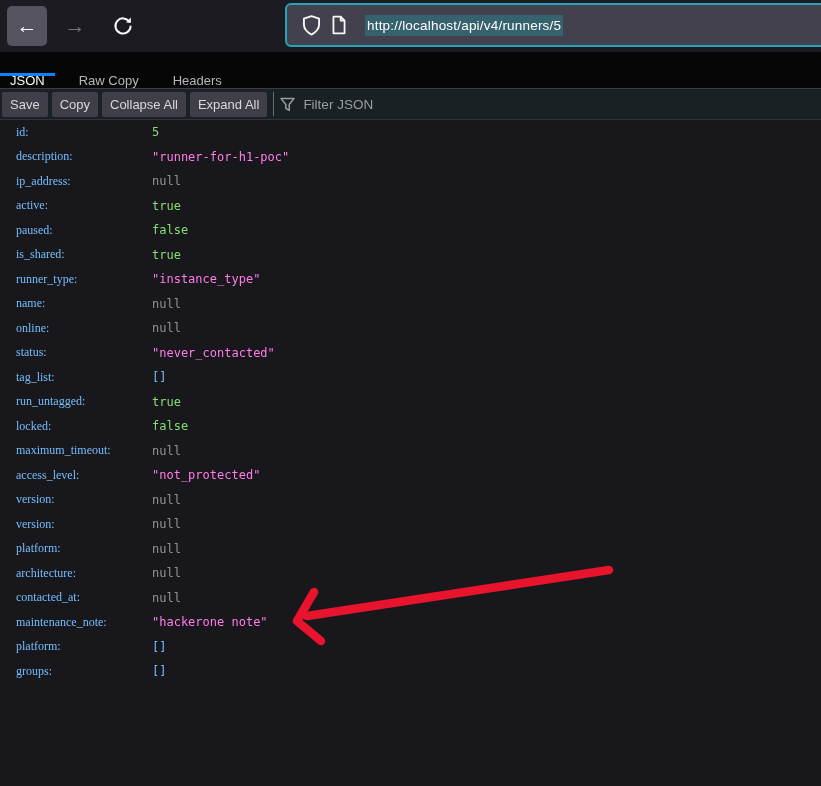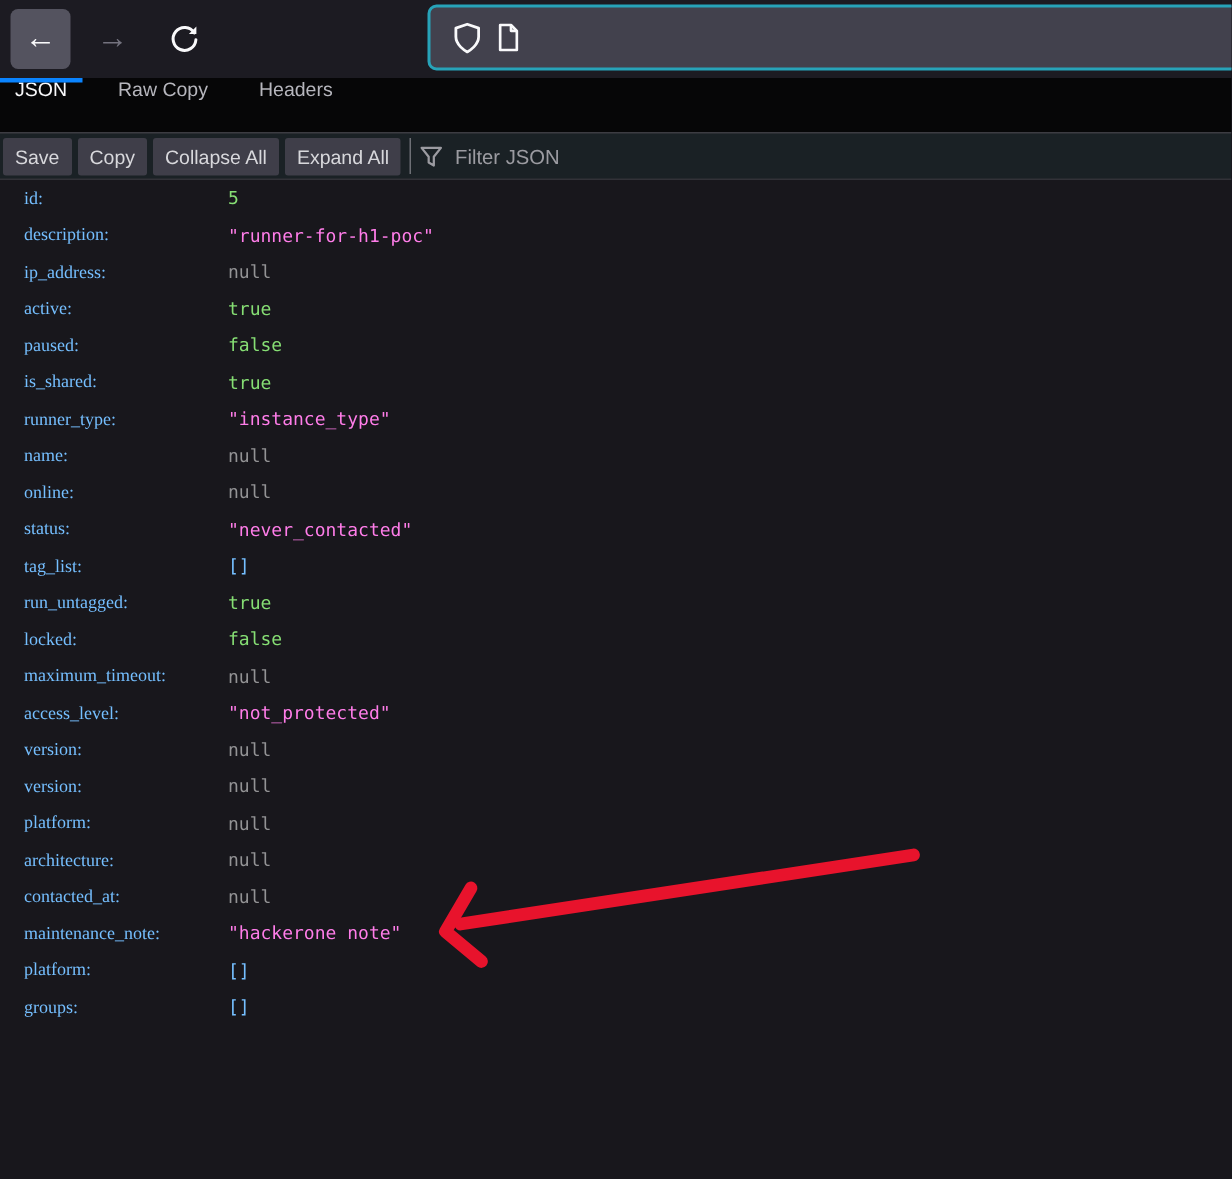--- a/index.html
+++ b/index.html
@@ -26,21 +26,21 @@
   .nav-btn.fwd{color:var(--icon-dim);margin-left:8px;}
   .nav-btn.reload{margin-left:8px;}
   .urlbar{position:absolute;left:285px;top:3px;right:-6px;height:44px;
     background:var(--url-bg);border:2px solid var(--url-border);border-radius:6px;
     display:flex;align-items:center;padding-left:10px;}
   .urlbar .uicon{display:flex;align-items:center;justify-content:center;width:28px;height:28px;}
   .url-text{margin-left:12px;font-size:13.5px;color:#fff;background:var(--url-sel);
     padding:3px 2px;letter-spacing:.2px;white-space:nowrap;}
 
   
-  .tab-bar{height:36px;background:var(--tabbar-bg);display:flex;align-items:flex-start;position:relative;}
+  .tab-bar{height:36px;background:var(--tabbar-bg);display:flex;align-items:flex-end;position:relative;}
   .vtab{display:flex;align-items:center;padding:0 10px;font-size:13px;color:var(--tab-inactive);
     cursor:pointer;position:relative;background:transparent;border:none;}
   .vtab.active{color:var(--tab-active);}
   .vtab.active::before{content:"";position:absolute;left:0;top:0;right:0;height:3px;
     background:var(--tab-indicator);}
   .vtab + .vtab{margin-left:14px;}
 
   
   .json-toolbar{height:32px;background:var(--toolbar-bg);
     border-top:1px solid var(--toolbar-border-top);
@@ -94,20 +94,21 @@
         <svg width="19" height="21" viewBox="0 0 16 18">
           <path d="M8 1 L14.5 3.2 V8.2 C14.5 12.8 9.5 16 8 16.8 C6.5 16 1.5 12.8 1.5 8.2 V3.2 Z" fill="none" stroke="#f9f9fb" stroke-width="1.6" stroke-linejoin="round"></path>
         </svg>
       </span>
       <span class="uicon">
         <svg width="18" height="20" viewBox="0 0 16 18">
           <path d="M3 1.5 H9.5 L13 5 V16.5 H3 Z" fill="none" stroke="#f9f9fb" stroke-width="1.6" stroke-linejoin="round"></path>
           <path d="M9.5 1.5 V5 H13" fill="none" stroke="#f9f9fb" stroke-width="1.6" stroke-linejoin="round"></path>
         </svg>
       </span>
+      <span class="url-text">http://localhost/api/v4/runners/5</span>
     </div>
   </div>
 
   <div class="tab-bar">
     <button class="vtab active">
       <span>JSON</span>
     </button>
     <button class="vtab">
       <span>Raw Copy</span>
     </button>

